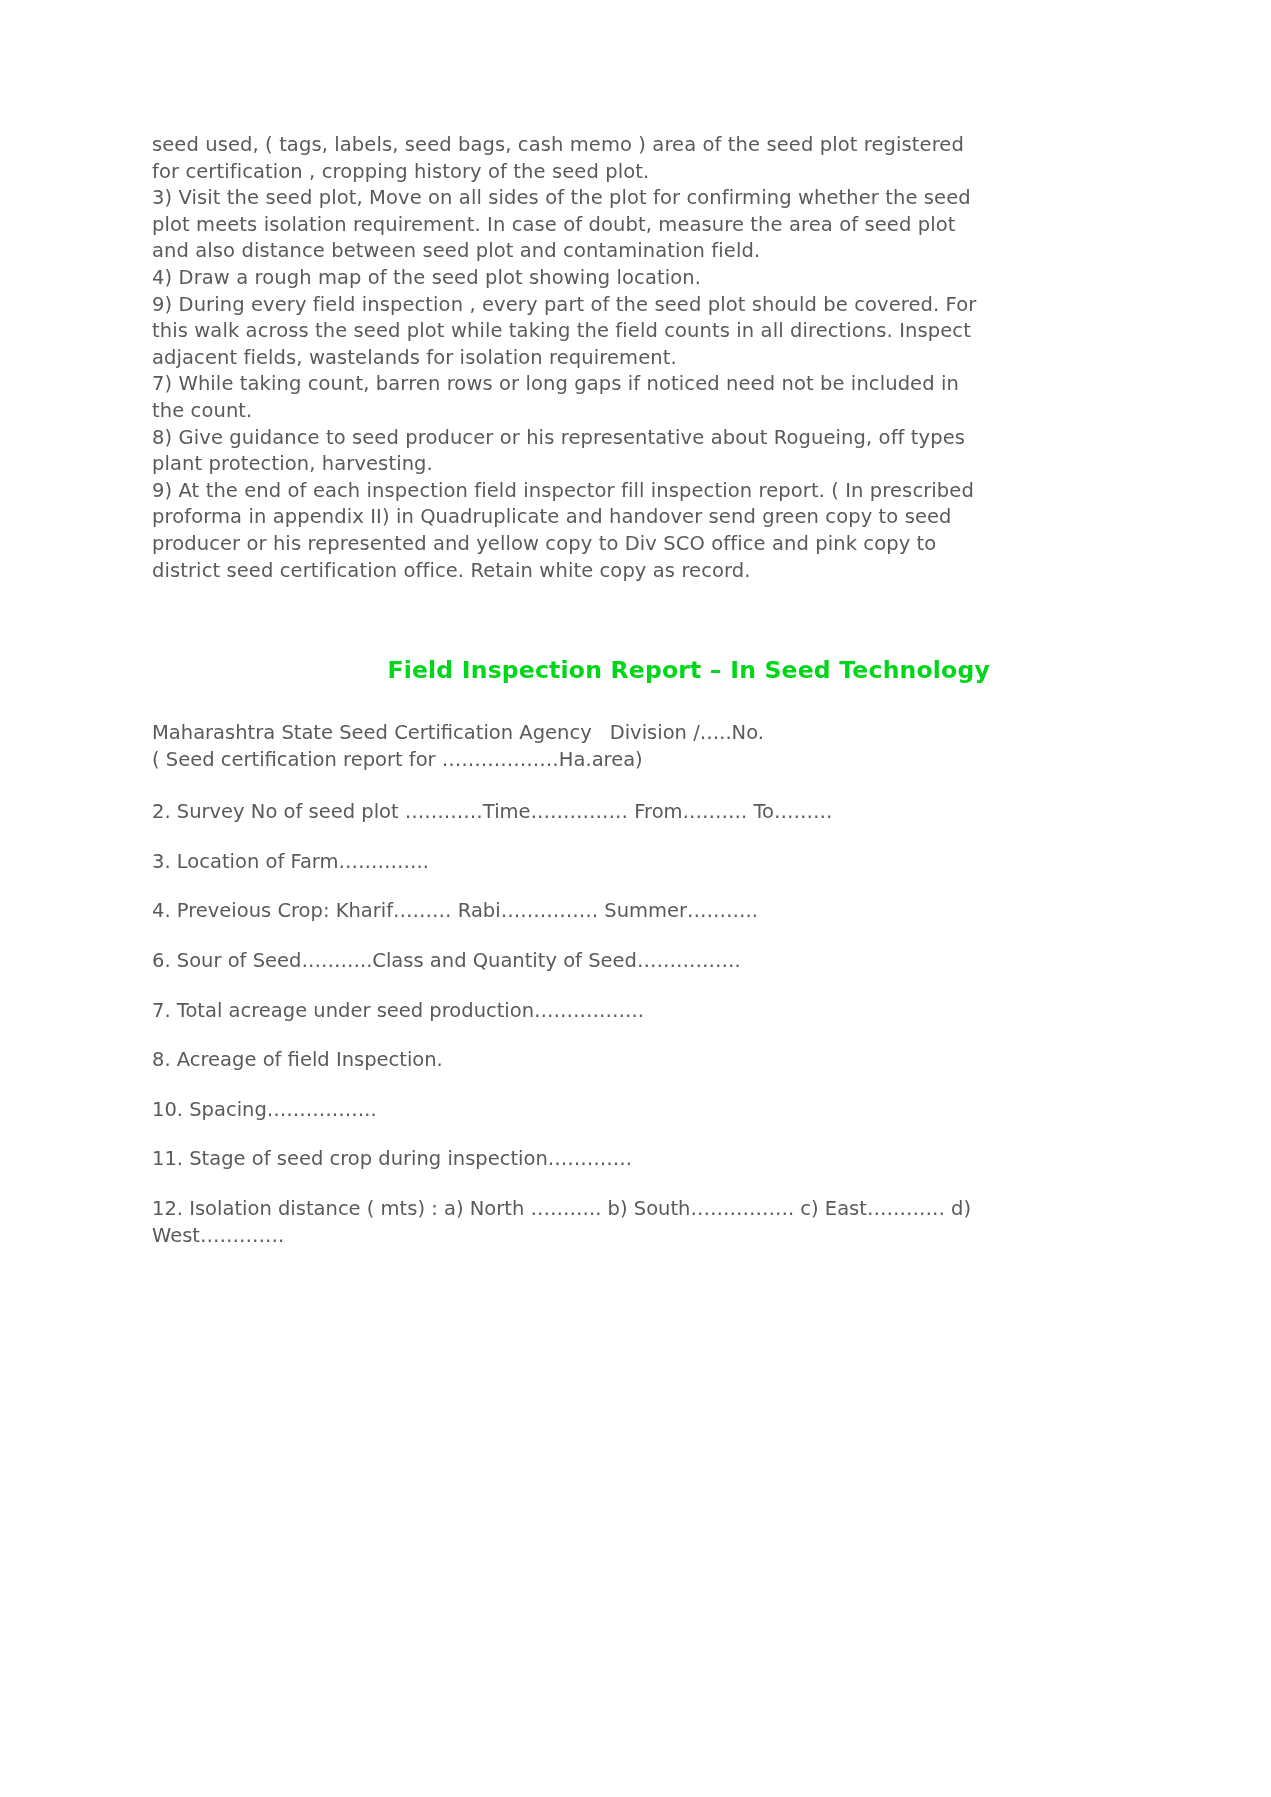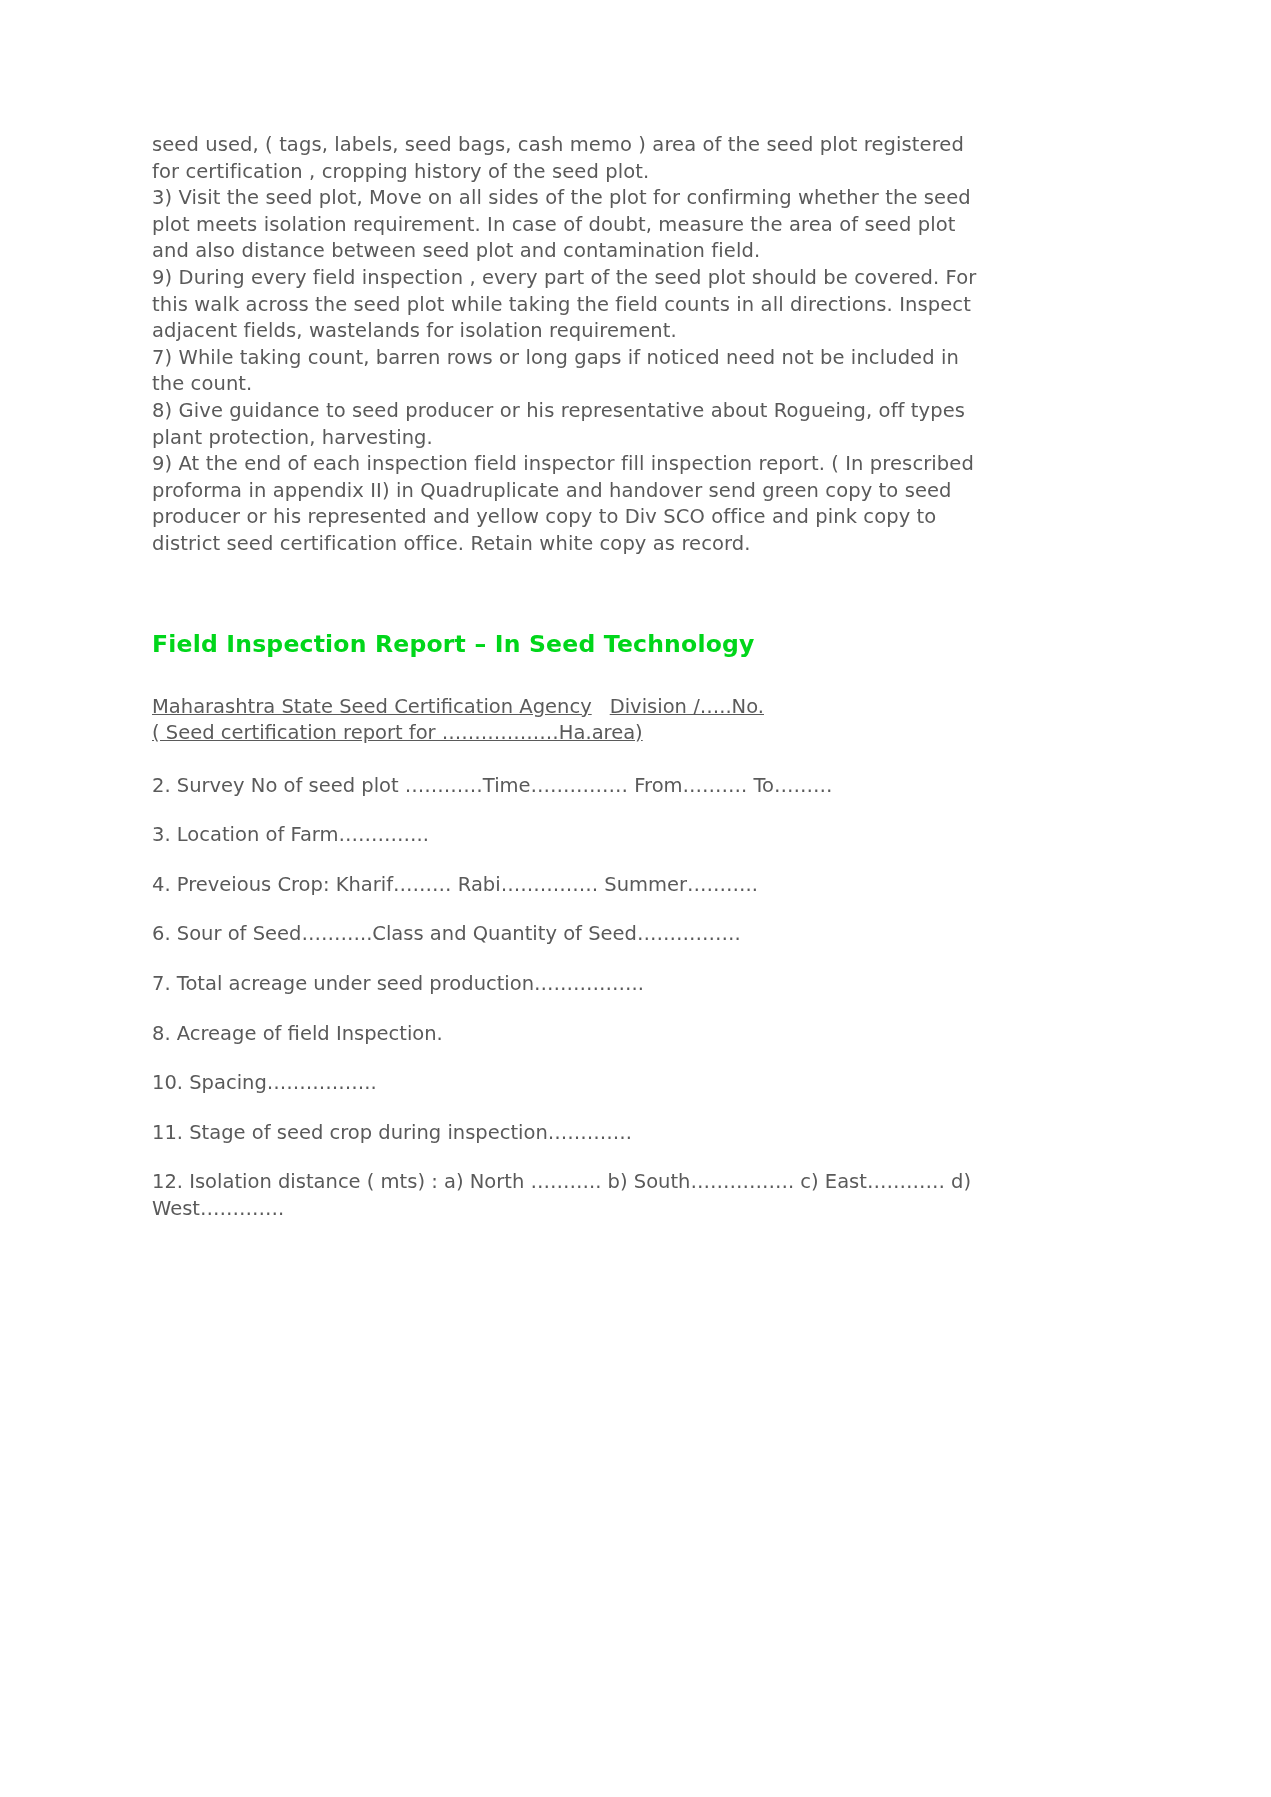--- a/index.html
+++ b/index.html
@@ -24,36 +24,35 @@
     font-size: 19.5px;
     line-height: 26.6px;
     color: #5a5a5a;
     letter-spacing: 0.1px;
   }
   .intro-block p {
     margin: 0;
   }
   .report-title {
     margin-top: 72px;
-    text-align: left;
+    text-align: right;
     font-family: "DejaVu Sans", sans-serif;
     font-weight: bold;
     font-size: 23.5px;
     color: #00d61a;
     letter-spacing: 0.2px;
   }
   .agency-block {
     margin-top: 36px;
     font-size: 19.5px;
     line-height: 26.6px;
     color: #5a5a5a;
   }
   .agency-block p {
     margin: 0;
-    text-decoration: underline;
   }
   .agency-block .indent-gap {
     display: inline-block;
     width: 18px;
   }
   .items {
     margin-top: 26px;
     font-size: 19.5px;
     line-height: 26.6px;
     color: #5a5a5a;
@@ -66,20 +65,21 @@
   }
 </style>
 </head>
 <body>
 
 <div class="page">
 
   <div class="intro-block">
     <p>seed used, ( tags, labels, seed bags, cash memo ) area of the seed plot registered for certification , cropping history of the seed plot.</p>
     <p>3) Visit the seed plot, Move on all sides of the plot for confirming whether the seed plot meets isolation requirement. In case of doubt, measure the area of seed plot and also distance between seed plot and contamination field.</p>
+    <p>4) Draw a rough map of the seed plot showing location.</p>
     <p>9) During every field inspection , every part of the seed plot should be covered. For this walk across the seed plot while taking the field counts in all directions. Inspect adjacent fields, wastelands for isolation requirement.</p>
     <p>7) While taking count, barren rows or long gaps if noticed need not be included in the count.</p>
     <p>8) Give guidance to seed producer or his representative about Rogueing, off types plant protection, harvesting.</p>
     <p>9) At the end of each inspection field inspector fill inspection report. ( In prescribed proforma in appendix II) in Quadruplicate and handover send green copy to seed producer or his represented and yellow copy to Div SCO office and pink copy to district seed certification office. Retain white copy as record.</p>
   </div>
 
   <div class="report-title">Field Inspection Report – In Seed Technology</div>
 
   <div class="agency-block">
     <p><span>Maharashtra State Seed Certification Agency</span><span class="indent-gap"></span><span>Division /…..No.</span></p>

